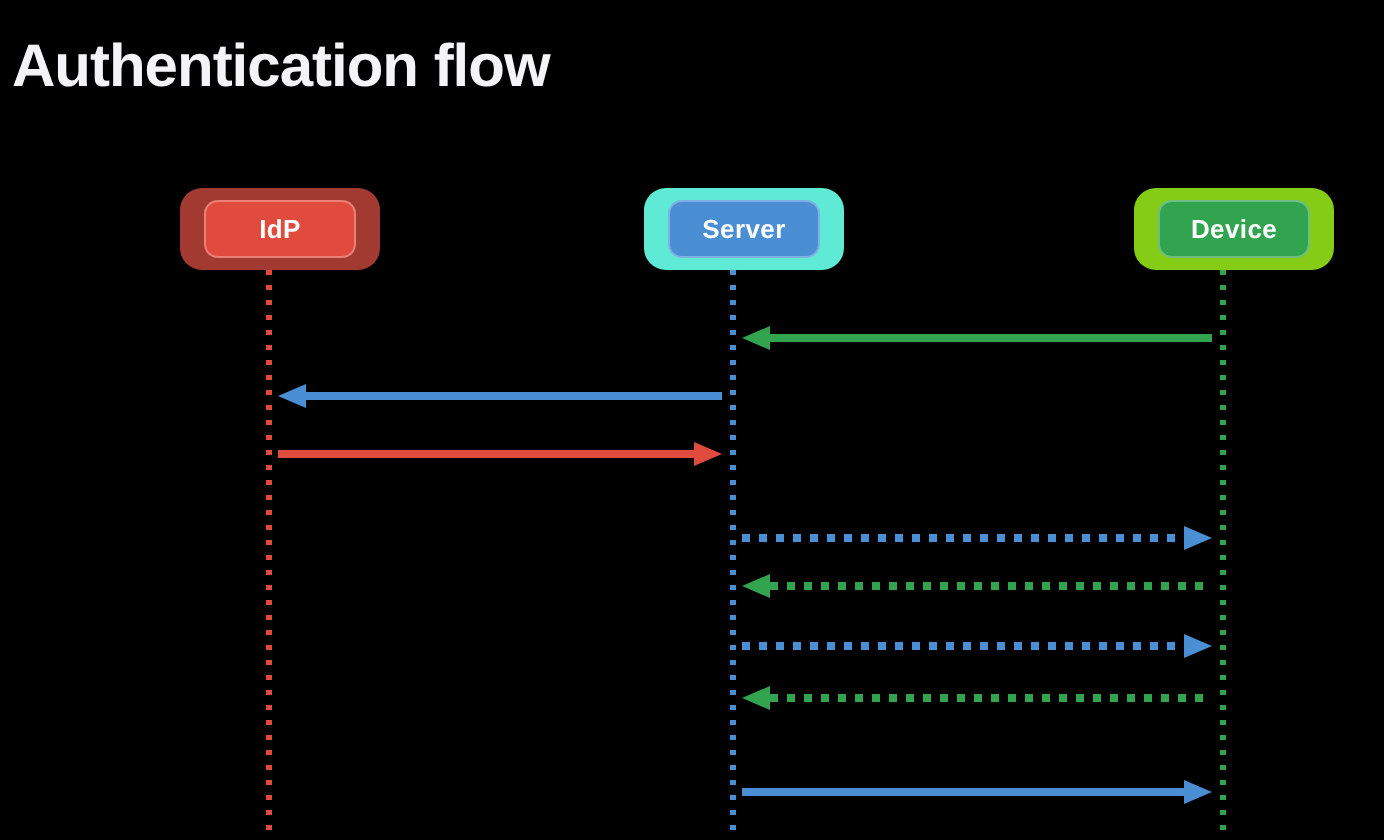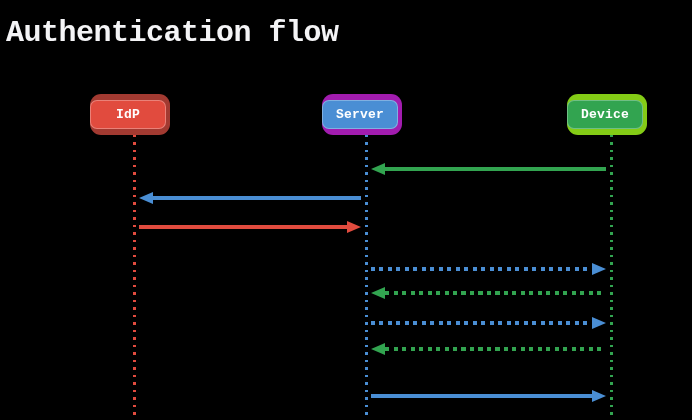--- a/index.html
+++ b/index.html
@@ -2,42 +2,42 @@
 <html><head>
 <meta charset="utf-8">
 <style>
   html, body { margin: 0; padding: 0; background: #000; }
   #stage {
     position: relative;
     width: 692px;
     height: 420px;
     background: #000;
     overflow: hidden;
-    font-family: Liberation Mono, monospace;
+    font-family: Liberation Sans, sans-serif;
   }
   #page-title {
     position: absolute;
     left: 6px;
     top: 18px;
     margin: 0;
     font-size: 30px;
     font-weight: 700;
     letter-spacing: -0.5px;
     color: #f4f4f6;
     line-height: 1.05;
   }
   .actor-outer {
     position: absolute;
-    width: 80px;
+    width: 100px;
     height: 41px;
     border-radius: 11px;
     box-sizing: border-box;
     display: flex;
     align-items: center;
-    justify-content: flex-start;
+    justify-content: center;
   }
   .actor-inner {
     width: 76px;
     height: 29px;
     border-radius: 7px;
     box-sizing: border-box;
     border: 1px solid rgba(255,255,255,0.30);
     display: flex;
     align-items: center;
     justify-content: center;
@@ -71,21 +71,21 @@
 </head>
 <body>
 
 <div id="stage">
   <h1 id="page-title">Authentication flow</h1>
   <div id="diagram">
       <div class="actor-outer" style="left: 90px; top: 94px; background: rgb(162, 58, 49);">
         <div class="actor-inner" style="background: rgb(225, 75, 62);">IdP</div>
       </div>
       <div class="lifeline" style="left: 132.5px; top: 135px; height: 285px; background: repeating-linear-gradient(rgb(225, 75, 62) 0px, rgb(225, 75, 62) 2.5px, transparent 2.5px, transparent 7.5px);"></div>
-      <div class="actor-outer" style="left: 322px; top: 94px; background: #a21caf;">
+      <div class="actor-outer" style="left: 322px; top: 94px; background: #5eead4;">
         <div class="actor-inner" style="background: rgb(74, 142, 212);">Server</div>
       </div>
       <div class="lifeline" style="left: 364.5px; top: 135px; height: 285px; background: repeating-linear-gradient(rgb(74, 142, 212) 0px, rgb(74, 142, 212) 2.5px, transparent 2.5px, transparent 7.5px);"></div>
       <div class="actor-outer" style="left: 567px; top: 94px; background: #84cc16;">
         <div class="actor-inner" style="background: rgb(50, 164, 80);">Device</div>
       </div>
       <div class="lifeline" style="left: 609.5px; top: 135px; height: 285px; background: repeating-linear-gradient(rgb(50, 164, 80) 0px, rgb(50, 164, 80) 2.5px, transparent 2.5px, transparent 7.5px);"></div>
       <div class="msg-wrap" style="left: 371px; top: 163px; width: 235px;">
         <div class="msg-line" style="left: 14px; width: 221px; background: rgb(50, 164, 80);"></div>
         <div class="msg-head" style="left: 0px; border-right: 14px solid rgb(50, 164, 80);"></div>

